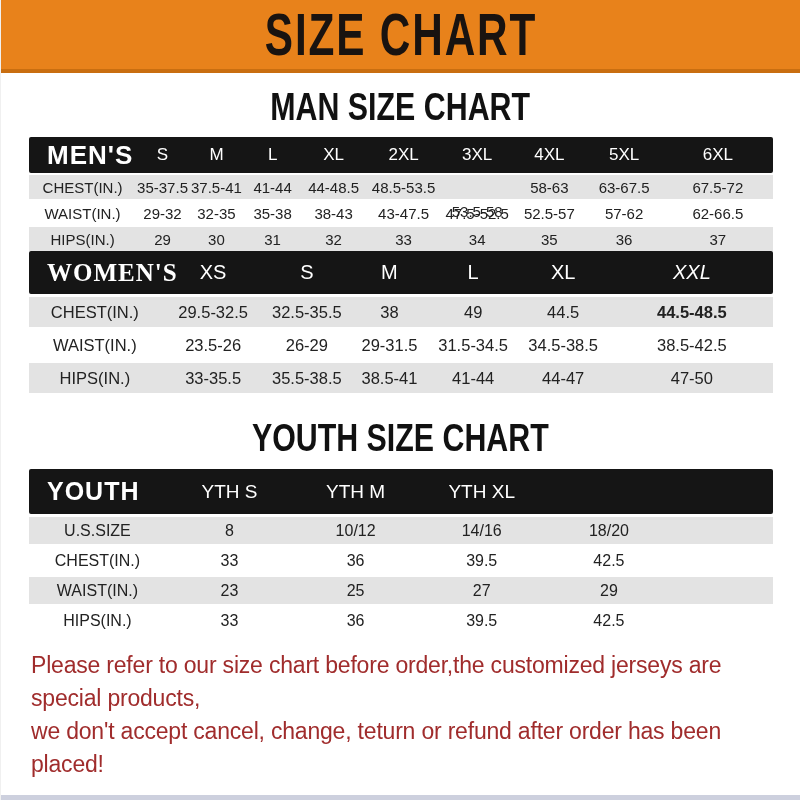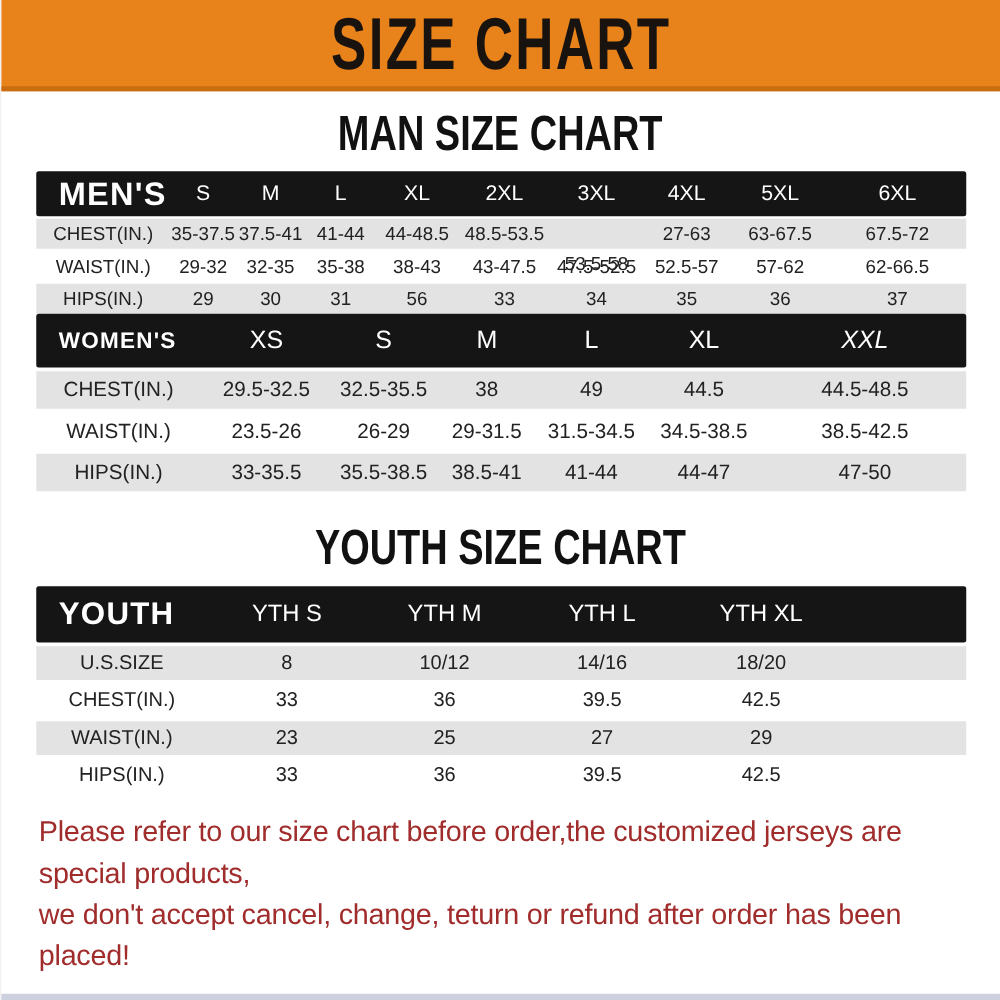--- a/index.html
+++ b/index.html
@@ -72,21 +72,21 @@
   }
   .data-row .cell { text-align: center; white-space: nowrap; }
   .row-gray { background: #E3E3E3; }
   .row-white { background: #ffffff; }
   
   .sec-0 .header-row { height: 36px; font-size: 17px; }
   .sec-0 .header-row .label-cell { font-size: 26px; }
   .sec-0 .data-row { height: 24px; font-size: 15px; margin-top: 2px; }
   
   .sec-1 .header-row { height: 43px; font-size: 20px; }
-  .sec-1 .header-row .label-cell { font-size: 18px; }
+  .sec-1 .header-row .label-cell { font-size: 25px; font-family: Liberation Serif, serif; }
   .sec-1 .data-row { height: 30px; font-size: 16.5px; margin-top: 3px; }
   
   .sec-2 .header-row { height: 45px; font-size: 19px; }
   .sec-2 .header-row .label-cell { font-size: 25px; }
   .sec-2 .data-row { height: 27px; font-size: 16px; margin-top: 3px; }
   
   .footer {
     margin: 15px 28px 0 30px;
     color: #A02C2C;
     font-size: 23px;
@@ -125,42 +125,42 @@
             <div class="cell" style="width: 14.8%;">6XL</div>
           </div>
           <div class="data-row row-gray">
             <div class="cell label-cell" style="width: 14.4%;">CHEST(IN.)</div>
             <div class="cell" style="width: 7.1%;">35-37.5</div>
             <div class="cell" style="width: 7.4%;">37.5-41</div>
             <div class="cell" style="width: 7.7%;">41-44</div>
             <div class="cell" style="width: 8.7%;">44-48.5</div>
             <div class="cell" style="width: 10.1%;">48.5-53.5</div>
             <div class="cell" style="width: 9.7%; margin-top: 48px;">53.5-58</div>
-            <div class="cell" style="width: 9.7%;">27-63</div>
+            <div class="cell" style="width: 9.7%;">58-63</div>
             <div class="cell" style="width: 10.4%;">63-67.5</div>
             <div class="cell" style="width: 14.8%;">67.5-72</div>
           </div>
           <div class="data-row row-white">
             <div class="cell label-cell" style="width: 14.4%;">WAIST(IN.)</div>
             <div class="cell" style="width: 7.1%;">29-32</div>
             <div class="cell" style="width: 7.4%;">32-35</div>
             <div class="cell" style="width: 7.7%;">35-38</div>
             <div class="cell" style="width: 8.7%;">38-43</div>
             <div class="cell" style="width: 10.1%;">43-47.5</div>
             <div class="cell" style="width: 9.7%;">47.5-52.5</div>
             <div class="cell" style="width: 9.7%;">52.5-57</div>
             <div class="cell" style="width: 10.4%;">57-62</div>
             <div class="cell" style="width: 14.8%;">62-66.5</div>
           </div>
           <div class="data-row row-gray">
             <div class="cell label-cell" style="width: 14.4%;">HIPS(IN.)</div>
             <div class="cell" style="width: 7.1%;">29</div>
             <div class="cell" style="width: 7.4%;">30</div>
             <div class="cell" style="width: 7.7%;">31</div>
-            <div class="cell" style="width: 8.7%;">56</div>
+            <div class="cell" style="width: 8.7%;">32</div>
             <div class="cell" style="width: 10.1%;">33</div>
             <div class="cell" style="width: 9.7%;">34</div>
             <div class="cell" style="width: 9.7%;">35</div>
             <div class="cell" style="width: 10.4%;">36</div>
             <div class="cell" style="width: 14.8%;">37</div>
           </div>
         </div>
       </section>
       <section class="chart-section sec-1">
         <div class="size-table">
@@ -173,21 +173,21 @@
             <div class="cell" style="width: 12.8%;">XL</div>
             <div class="cell" style="width: 21.8%; font-style: italic;">XXL</div>
           </div>
           <div class="data-row row-gray">
             <div class="cell label-cell" style="width: 17.7%;">CHEST(IN.)</div>
             <div class="cell" style="width: 14.1%;">29.5-32.5</div>
             <div class="cell" style="width: 11.1%;">32.5-35.5</div>
             <div class="cell" style="width: 11.1%;">38</div>
             <div class="cell" style="width: 11.4%;">49</div>
             <div class="cell" style="width: 12.8%;">44.5</div>
-            <div class="cell" style="width: 21.8%;">44.5-48.5</div>
+            <div class="cell" style="width: 21.8%; font-weight: bold;">44.5-48.5</div>
           </div>
           <div class="data-row row-white">
             <div class="cell label-cell" style="width: 17.7%;">WAIST(IN.)</div>
             <div class="cell" style="width: 14.1%;">23.5-26</div>
             <div class="cell" style="width: 11.1%;">26-29</div>
             <div class="cell" style="width: 11.1%;">29-31.5</div>
             <div class="cell" style="width: 11.4%;">31.5-34.5</div>
             <div class="cell" style="width: 12.8%;">34.5-38.5</div>
             <div class="cell" style="width: 21.8%;">38.5-42.5</div>
           </div>
@@ -202,21 +202,20 @@
           </div>
         </div>
       </section>
       <section class="chart-section sec-2">
         <h2 class="section-title"><span>YOUTH SIZE CHART</span></h2>
         <div class="size-table">
           <div class="header-row">
             <div class="cell label-cell" style="width: 18.4%;">YOUTH</div>
             <div class="cell" style="width: 17.1%;">YTH S</div>
             <div class="cell" style="width: 16.8%;">YTH M</div>
-            <div class="cell" style="width: 17.1%;">YTH L</div>
             <div class="cell" style="width: 17.1%;">YTH XL</div>
             <div class="cell" style="width: 13.5%;"></div>
           </div>
           <div class="data-row row-gray">
             <div class="cell label-cell" style="width: 18.4%;">U.S.SIZE</div>
             <div class="cell" style="width: 17.1%;">8</div>
             <div class="cell" style="width: 16.8%;">10/12</div>
             <div class="cell" style="width: 17.1%;">14/16</div>
             <div class="cell" style="width: 17.1%;">18/20</div>
             <div class="cell" style="width: 13.5%;"></div>

